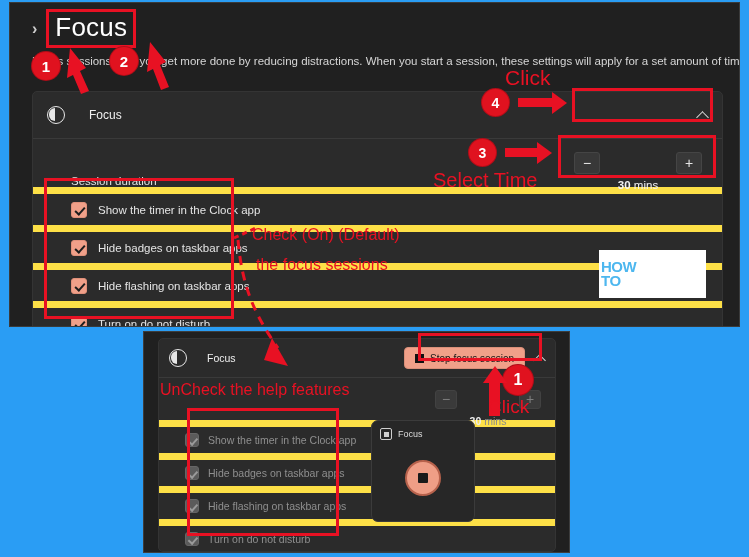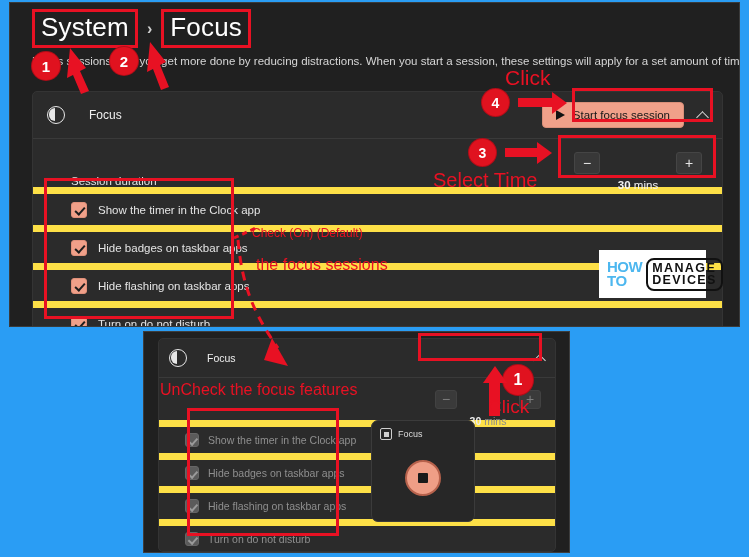--- a/index.html
+++ b/index.html
@@ -328,21 +328,21 @@
     border-right: 12px solid transparent;
   }
 
   
   #watermark {
     position: absolute;
     left: 599px; top: 250px;
     width: 107px; height: 48px;
     background: #ffffff;
     display: flex; align-items: center;
-    padding-left: 8px;
+    padding-left: 2px;
     z-index: 20;
   }
   .wm-left {
     display: flex; flex-direction: column;
     line-height: 0.92;
     font-weight: 700;
     font-size: 15px;
     color: #4db7ef;
     letter-spacing: -0.5px;
   }
@@ -358,41 +358,34 @@
     font-weight: 700; font-size: 12.5px; color: #111;
     letter-spacing: 1.4px;
   }
 </style>
 </head>
 <body>
 
 <div id="top-window">
 
   <div class="breadcrumb">
-    <div class="redbox crumb-box">
-      <span class="crumb-text">System</span>
-    </div>
     <span class="crumb-sep">›</span>
     <div class="redbox crumb-box">
       <span class="crumb-text">Focus</span>
     </div>
   </div>
 
   <div class="page-desc">Focus sessions help you get more done by reducing distractions. When you start a session, these settings will apply for a set amount of time.</div>
 
   <div id="focus-card-top">
 
     <div class="card-head">
       <span class="focus-moon"></span>
       <span class="card-title">Focus</span>
 
-      <div class="btn-session">
-        <span class="tri-play"></span>
-        <span>Start focus session</span>
-      </div>
 
       <span class="chev"></span>
     </div>
 
     <div class="card-divider"></div>
 
     <div class="row-duration">
       <span class="row-label">Session duration</span>
       <div class="stepper">
         <span class="step-btn">−</span>
@@ -423,20 +416,24 @@
   </div>
 </div>
 
 <div id="bottom-window">
   <div id="focus-card-bot">
 
     <div class="card-head">
       <span class="focus-moon"></span>
       <span class="card-title">Focus</span>
 
+      <div class="btn-session">
+        <span class="sq-stop"></span>
+        <span>Stop focus session</span>
+      </div>
 
       <span class="chev"></span>
     </div>
 
     <div class="card-divider"></div>
 
     <div class="row-duration">
       <div class="stepper">
         <span class="step-btn">−</span>
         <span class="step-val">
@@ -472,24 +469,20 @@
     <span class="widget-title">Focus</span>
   </div>
   <div class="stop-knob"></div>
 </div>
 
 <div id="watermark">
   <div class="wm-left">
     <span>HOW</span>
     <span>TO</span>
   </div>
-  <div class="wm-right">
-    <span>MANAGE</span>
-    <span>DEVICES</span>
-  </div>
 </div>
 
 <div class="ann badge" style="left:32px;top:52px;width:28px;height:28px;font-size:15px;">1</div>
 <svg class="ann" style="left:56px;top:46px;width:52px;height:50px;" viewBox="0 0 52 50">
   <path d="M14 2 L30 22 L24 25 L33 45 L25 48 L17 29 L11 32 Z" fill="#e81123"></path>
 </svg>
 
 <div class="ann badge" style="left:110px;top:47px;width:28px;height:28px;font-size:15px;">2</div>
 <svg class="ann" style="left:136px;top:40px;width:52px;height:52px;" viewBox="0 0 52 52">
   <path d="M14 2 L30 22 L24 25 L33 47 L25 50 L17 29 L11 32 Z" fill="#e81123"></path>
@@ -501,32 +494,32 @@
 <div class="ann hline arrow-r" style="left:518px;top:98px;width:35px;"></div>
 <div class="ann redbox" style="left:572px;top:88px;width:141px;height:34px;"></div>
 
 <div class="ann badge" style="left:469px;top:139px;width:27px;height:27px;font-size:14px;">3</div>
 <div class="ann hline arrow-r" style="left:505px;top:148px;width:33px;"></div>
 <div class="ann ann-text" style="left:433px;top:169px;font-size:20px;">Select Time</div>
 <div class="ann redbox" style="left:558px;top:135px;width:158px;height:43px;"></div>
 
 <div class="ann redbox" style="left:44px;top:178px;width:190px;height:141px;"></div>
 
-<div class="ann ann-text" style="left:252px;top:226px;font-size:12px;">Check (On) (Default)</div>
+<div class="ann ann-text" style="left:252px;top:226px;font-size:16px;">Check (On) (Default)</div>
 <div class="ann ann-text" style="left:256px;top:256px;font-size:16px;">the focus sessions</div>
 <svg class="ann" style="left:232px;top:222px;width:28px;height:22px;" viewBox="0 0 28 22">
   <path d="M2 16 L24 6" stroke="#e81123" stroke-width="3" fill="none" stroke-dasharray="5,4"></path>
 </svg>
 
 <svg class="ann" style="left:216px;top:236px;width:110px;height:160px;" viewBox="0 0 110 160">
   <path d="M22 4 C 26 50, 38 78, 62 112" stroke="#e81123" stroke-width="3" fill="none" stroke-dasharray="9,7"></path>
   <path d="M56 102 L72 130 L48 124 Z" fill="#e81123"></path>
 </svg>
 
-<div class="ann ann-text" style="left:160px;top:381px;font-size:16px;">UnCheck the focus features</div>
+<div class="ann ann-text" style="left:160px;top:381px;font-size:16px;">UnCheck the help features</div>
 
 <div class="ann redbox" style="left:418px;top:333px;width:124px;height:28px;"></div>
 
 <div class="ann badge" style="left:503px;top:365px;width:30px;height:30px;font-size:16px;">1</div>
 <div class="ann varrow" style="left:489px;top:381px;height:35px;"></div>
 <div class="ann ann-text" style="left:488px;top:396px;font-size:19px;">Click</div>
 
 <div class="ann redbox" style="left:187px;top:408px;width:152px;height:128px;"></div>
 
 </body></html>

